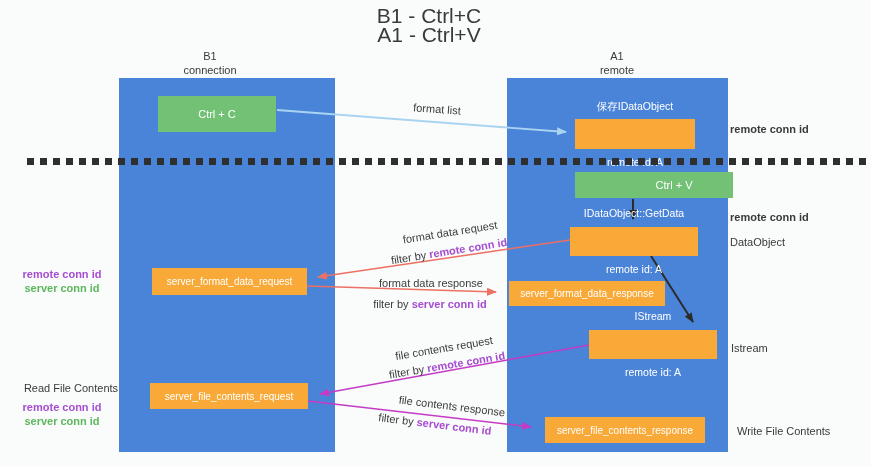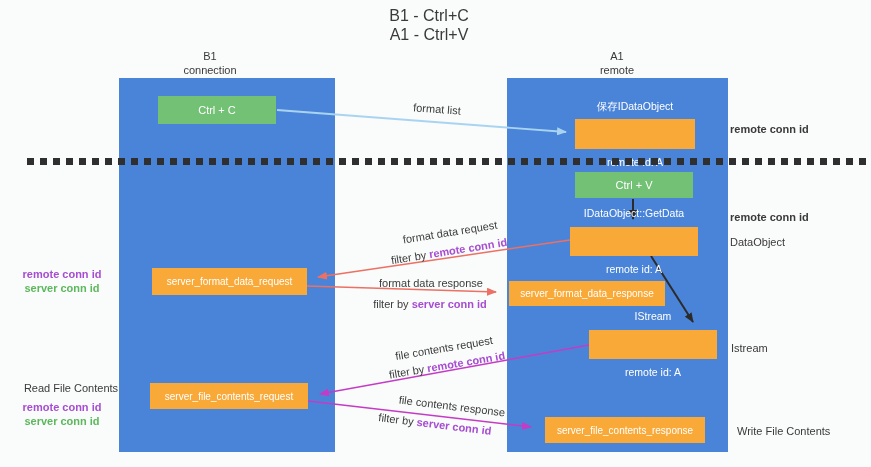--- a/index.html
+++ b/index.html
@@ -5,21 +5,21 @@
   html,body{margin:0;padding:0;background:#eef0f2;}
   .stage{
     position:relative;width:871px;height:467px;background:#fafbfb;
     font-family:"Liberation Sans","DejaVu Sans",sans-serif;color:#3c3c3c;
     overflow:hidden;
   }
   .lane{position:absolute;top:78px;height:374px;background:#4a84d8;}
   .lane-left{left:119px;width:216px;}
   .lane-right{left:507px;width:221px;}
   .title{position:absolute;left:294px;top:6px;width:270px;text-align:center;
-    font-size:16px;line-height:19px;color:#3a3a3a;}
+    font-size:21px;line-height:19px;color:#3a3a3a;}
   .colhead{position:absolute;top:49px;width:160px;text-align:center;
     font-size:11px;line-height:14px;color:#3a3a3a;}
   .node{position:absolute;display:flex;flex-direction:column;align-items:center;
     justify-content:center;color:#fff;text-align:center;z-index:3;}
   .green{background:#73c175;font-size:11px;}
   .orange{background:#f9a938;font-size:10px;}
   .two{font-size:10.5px;line-height:13px;gap:43px;}
   .divider{position:absolute;left:27px;top:158px;width:844px;height:7px;z-index:4;
     background:repeating-linear-gradient(90deg,#2f2f2f 0 7px,transparent 7px 13px);}
   .alabel{position:absolute;font-size:11px;white-space:nowrap;color:#3c3c3c;
@@ -73,30 +73,30 @@
     <path d="M633,199 L633,219" stroke="#2b2b2b" stroke-width="2" fill="none" marker-end="url(#m-black)"></path>
     <path d="M570,240 L318,277" stroke="#ec7063" stroke-width="1.5" fill="none" marker-end="url(#m-salmon)"></path>
     <path d="M307,286 L496,292" stroke="#ec7063" stroke-width="1.5" fill="none" marker-end="url(#m-salmon)"></path>
     <path d="M651,256 L693,322" stroke="#2b2b2b" stroke-width="2" fill="none" marker-end="url(#m-black)"></path>
     <path d="M589,345 L320,394" stroke="#c53bc5" stroke-width="1.5" fill="none" marker-end="url(#m-magenta)"></path>
     <path d="M308,401 L531,427" stroke="#c53bc5" stroke-width="1.5" fill="none" marker-end="url(#m-magenta)"></path>
   </svg>
 
   <div class="divider"></div>
 
-  <div class="node green" style="left:158px;top:96px;width:118px;height:28px;">
+  <div class="node green" style="left:158px;top:96px;width:118px;height:36px;">
     <div>Ctrl + C</div>
   </div>
 
   <div class="node orange two" style="left:575px;top:119px;width:120px;height:30px;">
     <div>保存IDataObject</div>
     <div>remote id: A</div>
   </div>
 
-  <div class="node green" style="left:575px;top:172px;width:118px;height:26px;">
+  <div class="node green" style="left:575px;top:172px;width:118px;height:26px;padding-left:40px;">
     <div>Ctrl + V</div>
   </div>
 
   <div class="node orange two" style="left:570px;top:227px;width:128px;height:29px;">
     <div>IDataObject::GetData</div>
     <div>remote id: A</div>
   </div>
 
   <div class="node orange" style="left:152px;top:268px;width:155px;height:27px;">
     <div>server_format_data_request</div>

